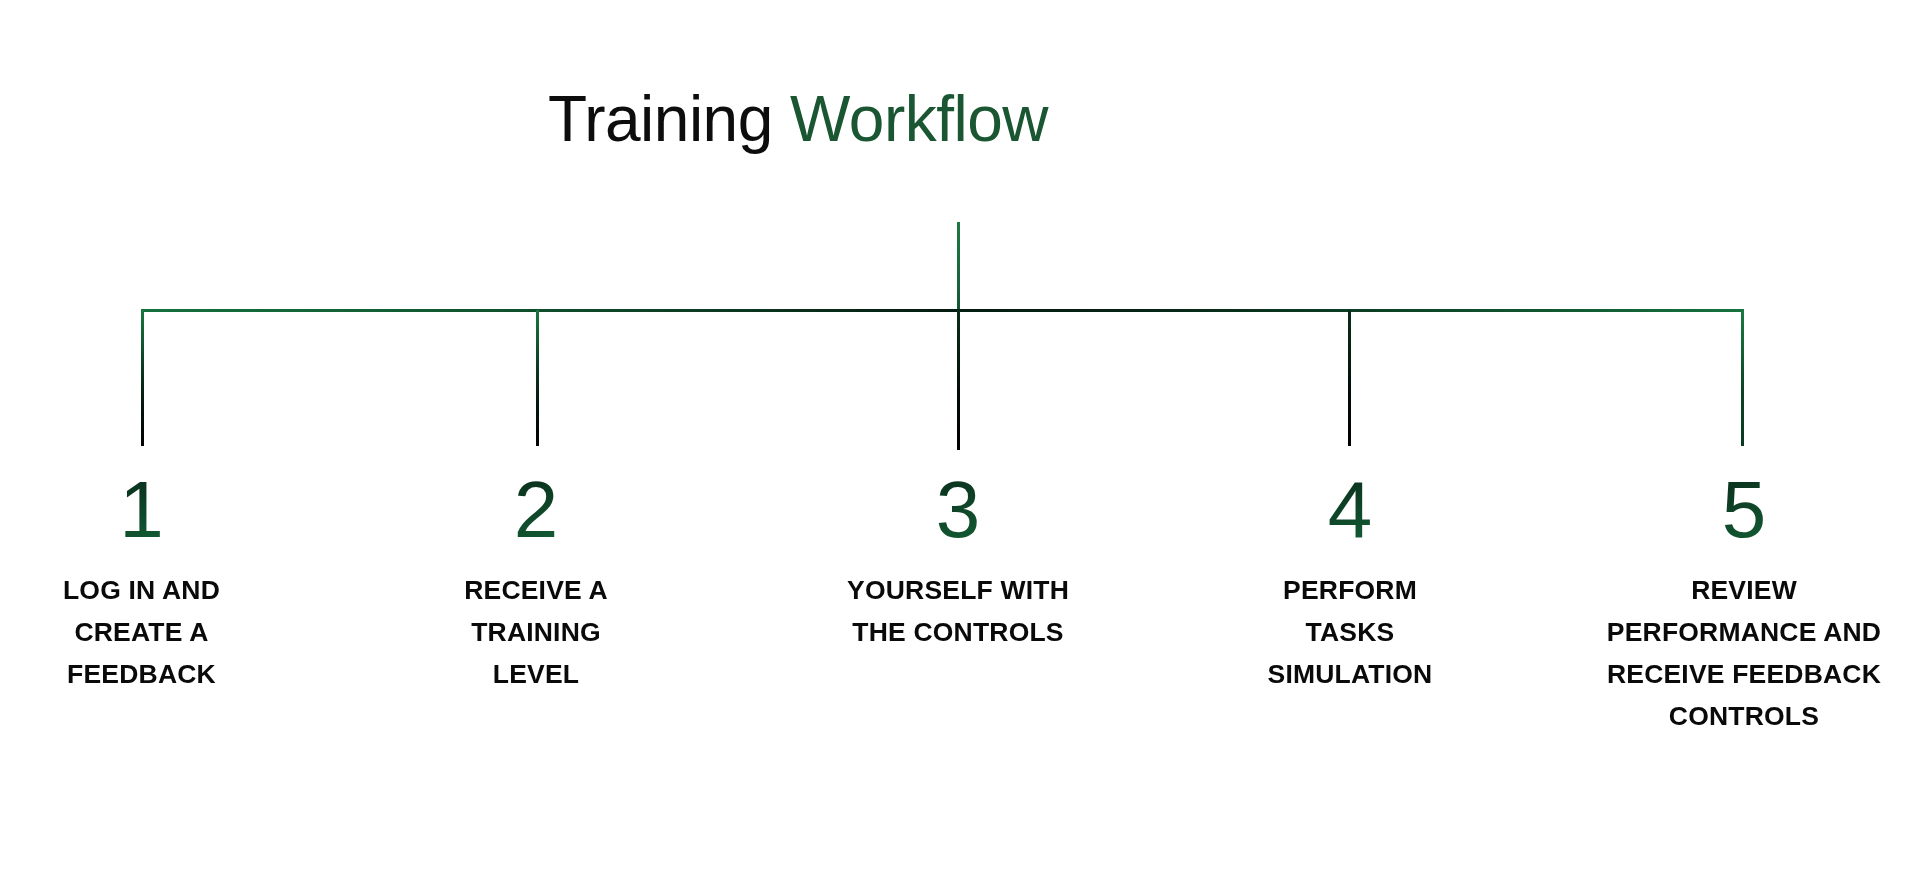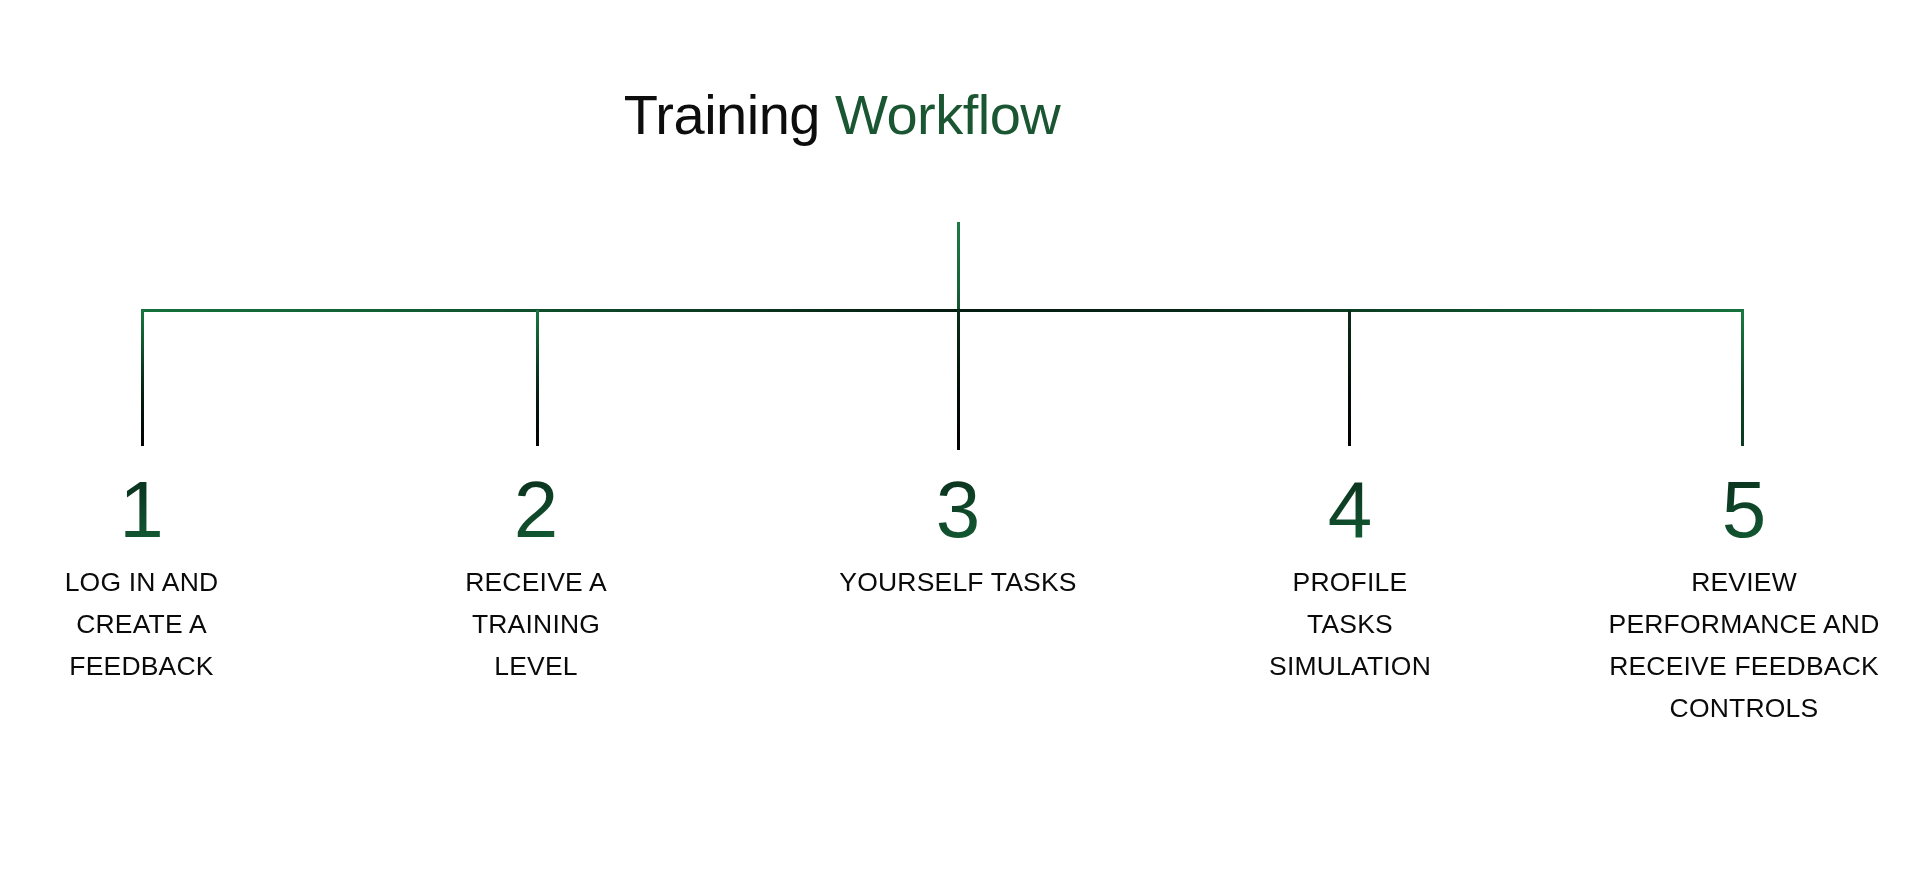--- a/index.html
+++ b/index.html
@@ -23,26 +23,25 @@
     background: #ffffff;
   }
 
   
   .title {
     position: absolute;
     left: 0;
     top: 86px;
     width: 1596px;
     text-align: center;
-    font-size: 56px;
+    font-size: 64px;
     font-weight: 300;
     letter-spacing: -0.5px;
     line-height: 1.05;
     white-space: nowrap;
-    padding-left: 44px;
   }
   .title .word-a { color: #0d0d0d; }
   .title .word-b { color: #1a5632; }
 
   
   .center-stem {
     position: absolute;
     left: 957px;
     top: 222px;
     width: 3px;
@@ -96,23 +95,23 @@
     line-height: 1.0;
     letter-spacing: 0px;
     background: linear-gradient(160deg, #06160d 0%, #0c3a22 38%, #166b3c 78%, #1d7c46 100%);
     -webkit-background-clip: text;
     background-clip: text;
     color: transparent;
     -webkit-text-fill-color: transparent;
     height: 92px;
   }
   .step-caption {
-    margin-top: 0;
+    margin-top: 8px;
     font-size: 26.5px;
-    font-weight: 400;
+    font-weight: 700;
     line-height: 1.58;
     color: #0a0a0a;
     letter-spacing: 0.2px;
   }
 
   
   .s1 { left: 0px;    width: 283px; }
   .s1 .step-number { text-align: center; padding-left: 0px; }
   .s2 { left: 392px;  width: 288px; }
   .s3 { left: 800px;  width: 316px; }
@@ -156,28 +155,29 @@
       <div class="step-caption">
         <span class="num-inner">RECEIVE A</span>
         <span class="num-inner">TRAINING</span>
         <span class="num-inner">LEVEL</span>
       </div>
     </div>
 
     <div class="step s3">
       <div class="step-number">3</div>
       <div class="step-caption">
-        <span class="num-inner">YOURSELF TASKS</span>
+        <span class="num-inner">YOURSELF WITH</span>
+        <span class="num-inner">THE CONTROLS</span>
       </div>
     </div>
 
     <div class="step s4">
       <div class="step-number">4</div>
       <div class="step-caption">
-        <span class="num-inner">PROFILE</span>
+        <span class="num-inner">PERFORM</span>
         <span class="num-inner">TASKS</span>
         <span class="num-inner">SIMULATION</span>
       </div>
     </div>
 
     <div class="step s5">
       <div class="step-number">5</div>
       <div class="step-caption">
         <span class="num-inner">REVIEW</span>
         <span class="num-inner">PERFORMANCE AND</span>

